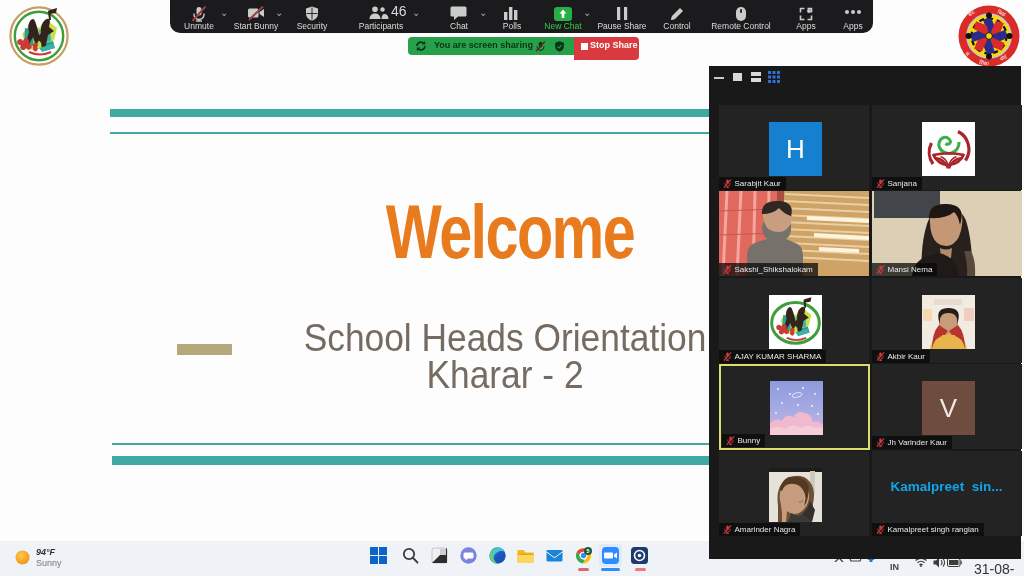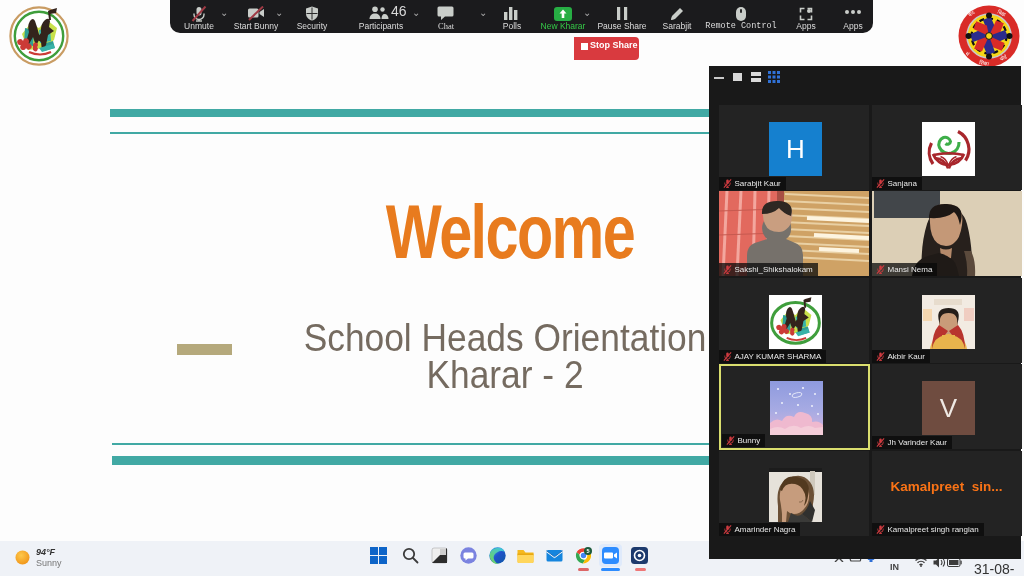--- a/index.html
+++ b/index.html
@@ -138,21 +138,21 @@
         <circle cx="6" cy="3.2" r="2.8" fill="#c9cdc9"></circle>
         <path d="M0.5 13 c0-3.5 2.5-5.5 5.5-5.5 s5.5 2 5.5 5.5 z" fill="#c9cdc9"></path>
         <circle cx="13.5" cy="3.5" r="2.2" fill="#c9cdc9"></circle>
         <path d="M12.5 13 c0-3 1-5 3-5 c2.5 0 4 2 4 5 z" fill="#c9cdc9"></path>
       </svg>
       <div style="position:absolute; left:40px; top:3px; font-size:14px; color:#d8d8d8;">46</div>
       <div class="tblabel">Participants</div>
     </div>
     <div class="caret" style="left:242px; top:7px;">⌄</div>
 
-    <div class="tbitem" style="left:255px; width:42px;font-family:Liberation Serif, serif;">
+    <div class="tbitem" style="left:268px; width:42px;">
       <svg class="tbicon" style="left:12px;" width="17" height="15" viewBox="0 0 17 15">
         <path d="M2 0.5 h13 a1.5 1.5 0 0 1 1.5 1.5 v7 a1.5 1.5 0 0 1 -1.5 1.5 h-7 l-4 3.5 v-3.5 h-2 a1.5 1.5 0 0 1 -1.5 -1.5 v-7 a1.5 1.5 0 0 1 1.5 -1.5 z" fill="#c9cdc9"></path>
       </svg>
       <div class="tblabel">Chat</div>
     </div>
     <div class="caret" style="left:309px; top:7px;">⌄</div>
 
     <div class="tbitem" style="left:322px; width:40px;">
       <svg class="tbicon" style="left:11px;" width="16" height="15" viewBox="0 0 16 15">
         <rect x="1" y="6" width="3.4" height="8" fill="#c9cdc9"></rect>
@@ -160,41 +160,41 @@
         <rect x="11" y="4" width="3.4" height="10" fill="#c9cdc9"></rect>
       </svg>
       <div class="tblabel">Polls</div>
     </div>
 
     <div class="tbitem" style="left:366px; width:54px;">
       <svg class="tbicon" style="left:17px;" width="20" height="16" viewBox="0 0 20 16">
         <rect x="1" y="1" width="18" height="14" rx="3" fill="#27ae44"></rect>
         <path d="M10 3.5 L13.5 7.5 h-2.2 v4.5 h-2.6 V7.5 H6.5 z" fill="#fff"></path>
       </svg>
-      <div class="tblabel" style="color:#35c948;">New Kharar</div>
+      <div class="tblabel" style="color:#35c948;">New Chat</div>
     </div>
     <div class="caret" style="left:413px; top:7px;">⌄</div>
 
     <div class="tbitem" style="left:421px; width:62px;">
       <svg class="tbicon" style="left:24px;" width="14" height="15" viewBox="0 0 14 15">
         <rect x="2" y="1" width="3.2" height="13" fill="#c9cdc9"></rect>
         <rect x="9" y="1" width="3.2" height="13" fill="#c9cdc9"></rect>
       </svg>
       <div class="tblabel">Pause Share</div>
     </div>
 
     <div class="tbitem" style="left:484px; width:46px;">
       <svg class="tbicon" style="left:15px;" width="16" height="16" viewBox="0 0 16 16">
         <path d="M2 14 l1 -4 l8 -8 l3 3 l-8 8 z" fill="#c9cdc9"></path>
         <path d="M2 14 l3.5 -1 l-2.5 -2.5 z" fill="#c9cdc9"></path>
       </svg>
-      <div class="tblabel">Sarabjit</div>
-    </div>
-
-    <div class="tbitem" style="left:530px; width:82px;font-family:Liberation Mono, monospace;">
+      <div class="tblabel">Control</div>
+    </div>
+
+    <div class="tbitem" style="left:530px; width:82px;">
       <svg class="tbicon" style="left:35px;" width="12" height="16" viewBox="0 0 12 16">
         <rect x="1" y="1" width="10" height="14" rx="5" fill="#c9cdc9"></rect>
         <rect x="5" y="3" width="2" height="4" rx="1" fill="#2a2a2a"></rect>
       </svg>
       <div class="tblabel">Remote Control</div>
     </div>
 
     <div class="tbitem" style="left:615px; width:42px;">
       <svg class="tbicon" style="left:13px;" width="16" height="16" viewBox="0 0 16 16">
         <path d="M2.5 6.5 v-4 h4 M9.5 2.5 h4 v4 M13.5 9.5 v4 h-4 M6.5 13.5 h-4 v-4" fill="none" stroke="#c9cdc9" stroke-width="1.6"></path>
@@ -206,20 +206,37 @@
     <div class="tbitem" style="left:662px; width:42px;">
       <svg class="tbicon" style="left:12px; top:9px;" width="18" height="6" viewBox="0 0 18 6">
         <circle cx="3" cy="3" r="2" fill="#c9cdc9"></circle>
         <circle cx="9" cy="3" r="2" fill="#c9cdc9"></circle>
         <circle cx="15" cy="3" r="2" fill="#c9cdc9"></circle>
       </svg>
       <div class="tblabel">Apps</div>
     </div>
   </div>
 
+  <div class="abs" id="sharepill">
+    <svg style="position:absolute; left:8px; top:4px;" width="10" height="10" viewBox="0 0 10 10">
+      <path d="M1 5 a4 4 0 0 1 7 -2.5 M9 5 a4 4 0 0 1 -7 2.5" fill="none" stroke="#0b3318" stroke-width="1.6"></path>
+      <path d="M8.5 0.5 v2.5 h-2.5 M1.5 9.5 v-2.5 h2.5" fill="none" stroke="#0b3318" stroke-width="1.2"></path>
+    </svg>
+    <div style="position:absolute; left:26px; right:44px; top:3px; text-align:center; white-space:nowrap;">You are screen sharing</div>
+    <svg style="position:absolute; right:28px; top:3.5px;" width="11" height="11" viewBox="0 0 16 16">
+      <rect x="5.5" y="1" width="5" height="8.5" rx="2.5" fill="#0b3318"></rect>
+      <path d="M3 7.5 v1 a5 5 0 0 0 10 0 v-1" fill="none" stroke="#0b3318" stroke-width="1.4"></path>
+      <line x1="8" y1="13.5" x2="8" y2="15" stroke="#0b3318" stroke-width="1.4"></line>
+      <line x1="1.5" y1="15" x2="14.5" y2="0.5" stroke="#7a1b22" stroke-width="2"></line>
+    </svg>
+    <svg style="position:absolute; right:9px; top:3.5px;" width="11" height="11" viewBox="0 0 14 15">
+      <path d="M7 0.5 L13 2.5 v5 c0 4-3 6.5-6 7 c-3-0.5-6-3-6-7 v-5 z" fill="#0b3318"></path>
+      <path d="M4 7.5 l2 2 l4 -4" fill="none" stroke="#27a149" stroke-width="1.4"></path>
+    </svg>
+  </div>
   <div class="abs" id="stopshare">
     <div style="position:absolute; left:7px; top:5.5px; width:7px; height:7px; background:#fff;"></div>
     <div style="position:absolute; left:16px; top:3px; white-space:nowrap;">Stop Share</div>
   </div>
 
   <div class="abs" id="panel">
 
     <div style="position:absolute; left:5px; top:10.5px; width:10px; height:2.5px; background:#c9c9c9;"></div>
     <div style="position:absolute; left:24px; top:7px; width:9px; height:8px; background:#d9d9d9;"></div>
     <div style="position:absolute; left:42px; top:6px; width:10px; height:4px; background:#d9d9d9;"></div>
@@ -426,21 +443,21 @@
           <path d="M43 54 l-10 -8 q6 -5 8 -13 l5 9 z" fill="#30302e"></path>
         </svg>
       </div>
       <div class="namelabel">Amarinder Nagra<svg class="miclogo" viewBox="0 0 10 10">
             <rect x="3.6" y="0.5" width="2.8" height="5" rx="1.4" fill="#cf3b40"></rect>
             <path d="M2 4 v1 a3 3 0 0 0 6 0 v-1 M5 8 v1.5 M3.4 9.5 h3.2" fill="none" stroke="#cf3b40" stroke-width="1"></path>
             <line x1="1" y1="9.5" x2="9" y2="0.5" stroke="#cf3b40" stroke-width="1.2"></line>
           </svg></div>
     </div>
     <div class="tile" style="left:162.5px; top:384.6px;">
-      <div style="position:absolute; left:0; top:28px; width:150px; text-align:center; color:#f97316; font-size:13.5px; font-weight:bold;">Kamalpreet&nbsp; sin...</div>
+      <div style="position:absolute; left:0; top:28px; width:150px; text-align:center; color:#0ea5e9; font-size:13.5px; font-weight:bold;">Kamalpreet&nbsp; sin...</div>
       <div class="namelabel">Kamalpreet singh rangian<svg class="miclogo" viewBox="0 0 10 10">
             <rect x="3.6" y="0.5" width="2.8" height="5" rx="1.4" fill="#cf3b40"></rect>
             <path d="M2 4 v1 a3 3 0 0 0 6 0 v-1 M5 8 v1.5 M3.4 9.5 h3.2" fill="none" stroke="#cf3b40" stroke-width="1"></path>
             <line x1="1" y1="9.5" x2="9" y2="0.5" stroke="#cf3b40" stroke-width="1.2"></line>
           </svg></div>
     </div>
   </div>
 
   <div class="abs" id="taskbar">
 

